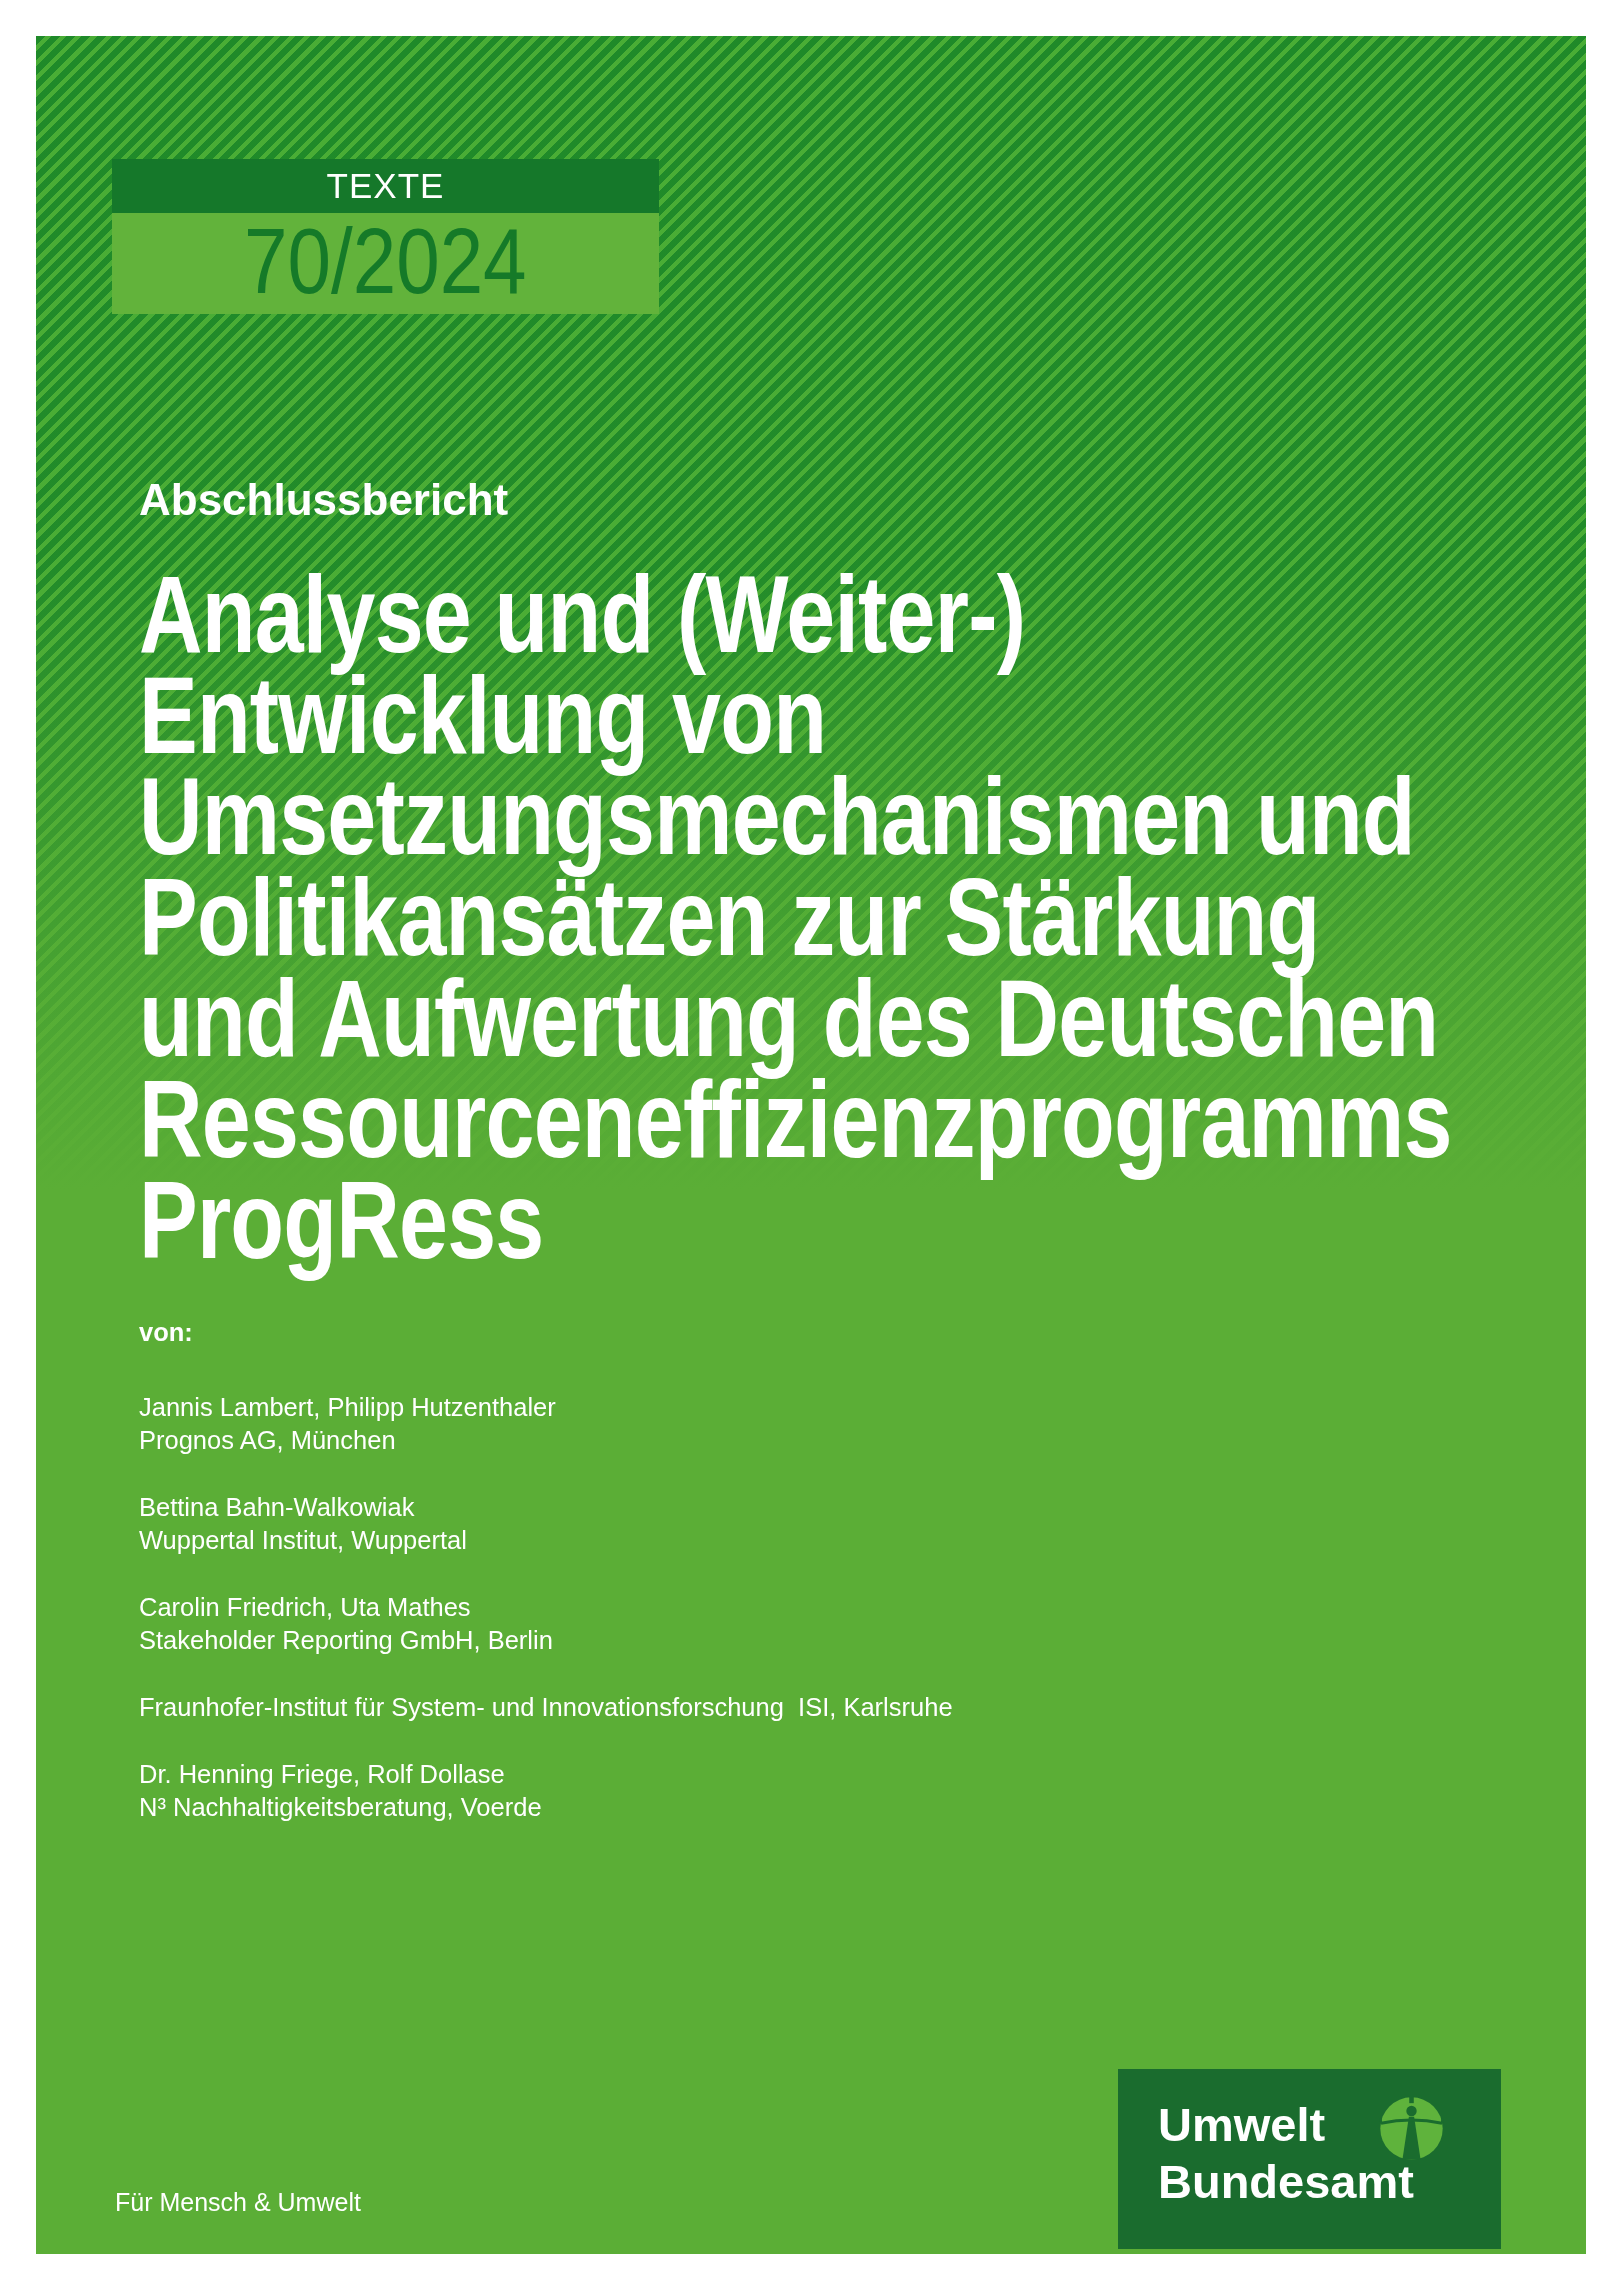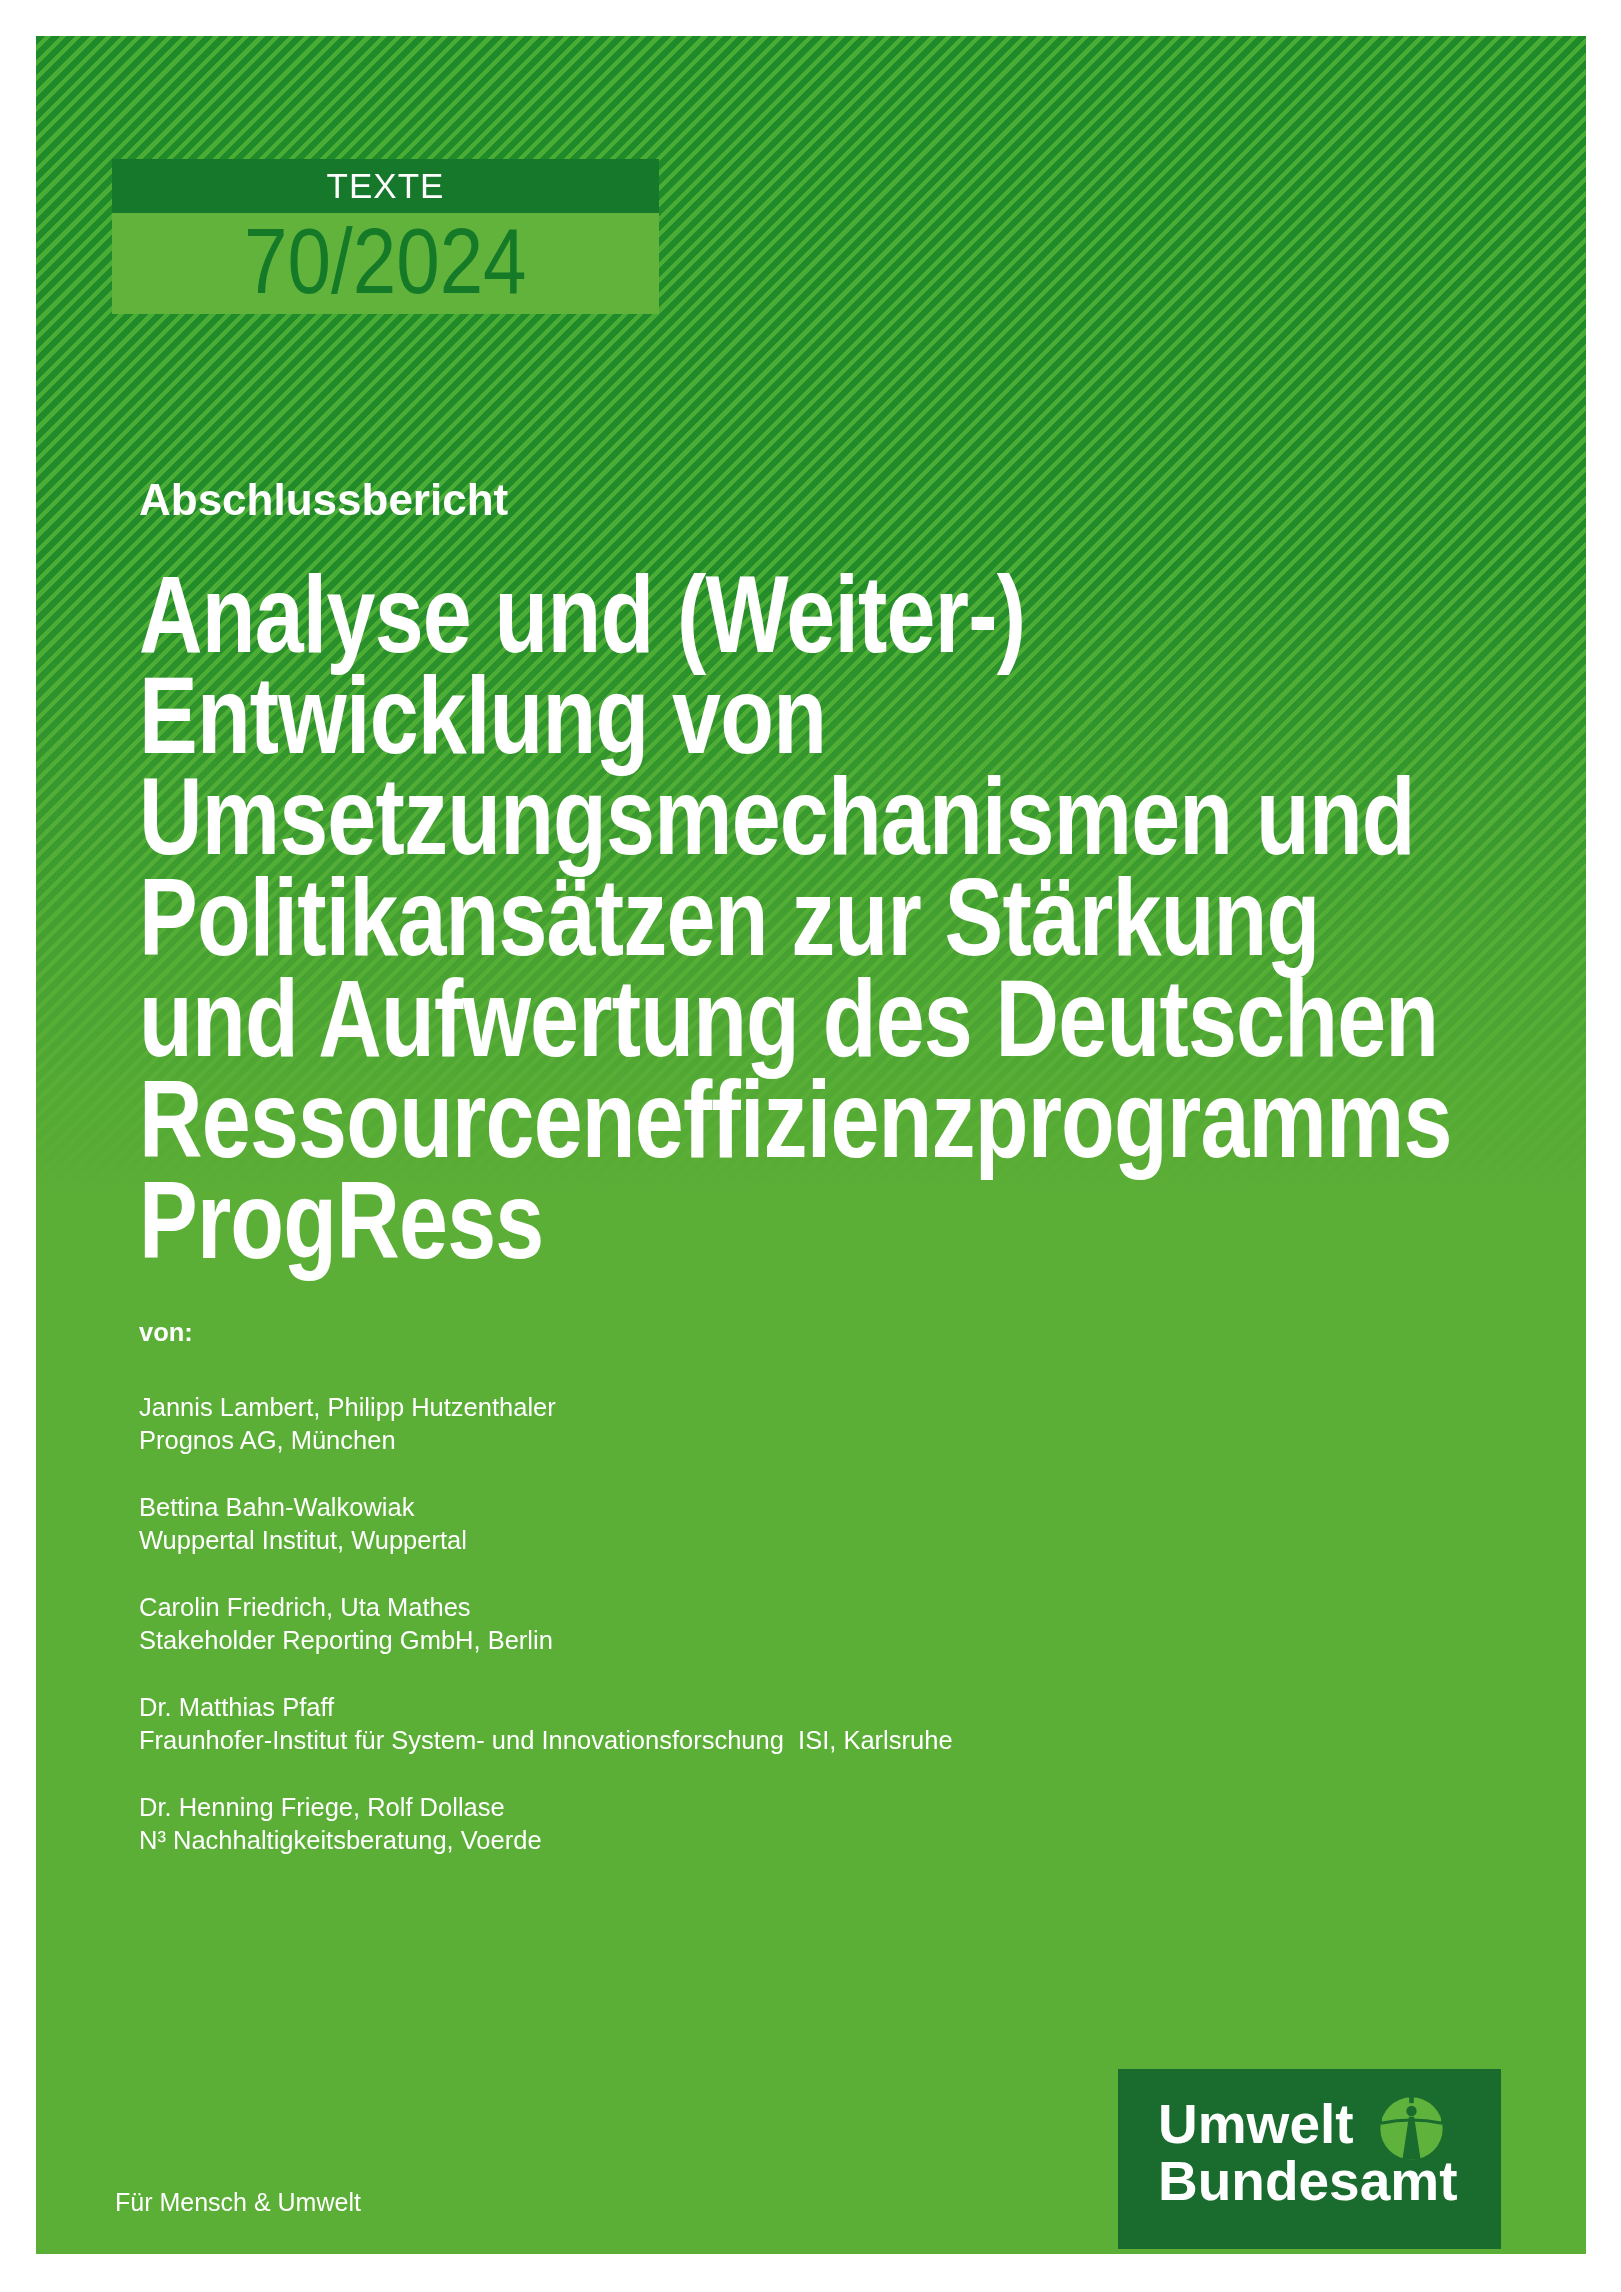--- a/index.html
+++ b/index.html
@@ -58,21 +58,21 @@
   .tagline{
     position:absolute;left:79px;top:2152px;
     color:#ffffff;font-size:25px;
   }
   .logo-box{
     position:absolute;left:1082px;top:2033px;width:383px;height:180px;
     background:#1a6c2e;
   }
   .logo-text{
     position:absolute;left:40px;top:27.4px;
-    color:#ffffff;font-weight:bold;font-size:55px;line-height:57px;white-space:nowrap;
+    color:#ffffff;font-weight:bold;font-size:47px;line-height:57px;white-space:nowrap;
   }
   .logo-icon{
     position:absolute;left:261px;top:27.4px;width:65px;height:65px;
   }
 </style>
 </head>
 <body>
 
 <div class="cover">
 
@@ -105,21 +105,20 @@
     </div>
     <div class="author-group">
       <div>Bettina Bahn-Walkowiak</div>
       <div class="affiliation">Wuppertal Institut, Wuppertal</div>
     </div>
     <div class="author-group">
       <div>Carolin Friedrich, Uta Mathes</div>
       <div class="affiliation">Stakeholder Reporting GmbH, Berlin</div>
     </div>
     <div class="author-group">
-      <div>Dr. Matthias Pfaff</div>
       <div class="affiliation">Fraunhofer-Institut für System- und Innovationsforschung  ISI, Karlsruhe</div>
     </div>
     <div class="author-group">
       <div>Dr. Henning Friege, Rolf Dollase</div>
       <div class="affiliation">N³ Nachhaltigkeitsberatung, Voerde</div>
     </div>
   </div>
 
   <div class="tagline">Für Mensch &amp; Umwelt</div>
 

